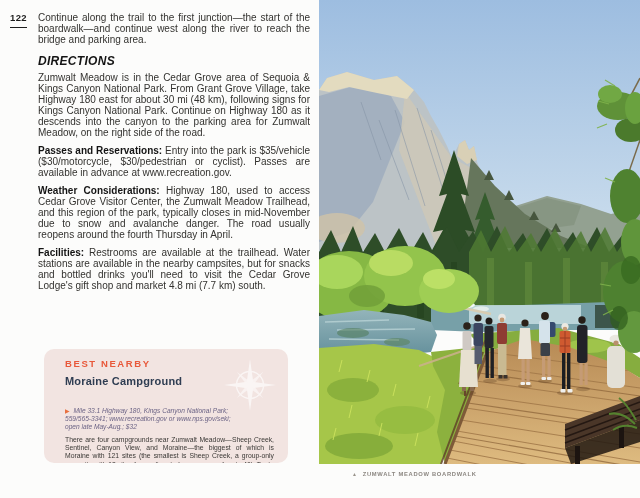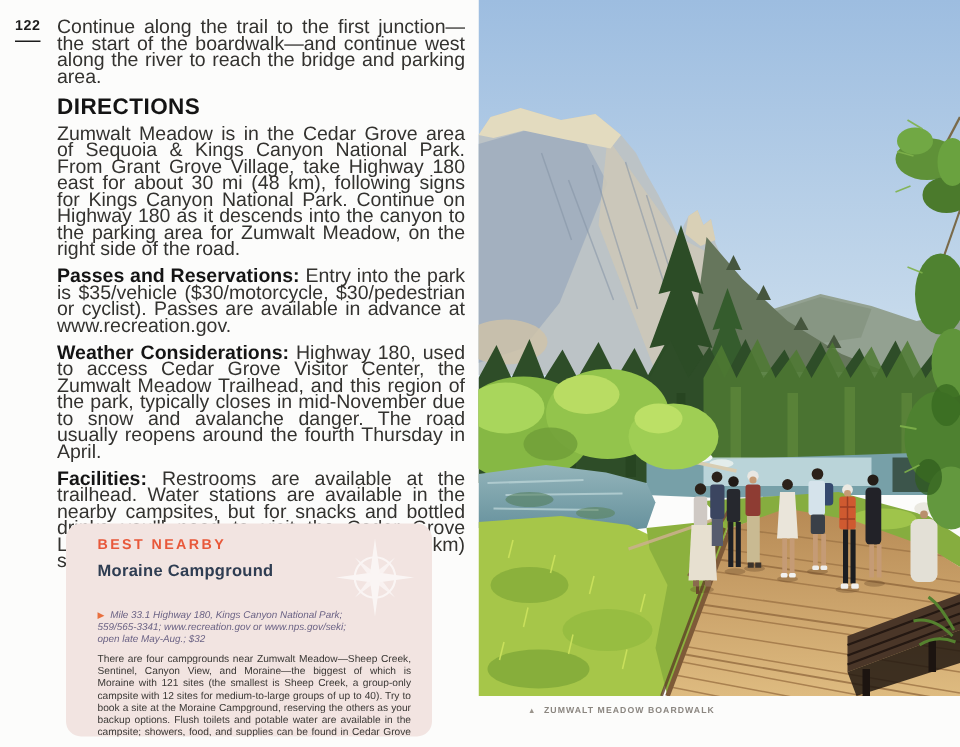--- a/index.html
+++ b/index.html
@@ -7,30 +7,30 @@
     position:relative;width:640px;height:498px;background:#fcfcfb;
     font-family:"Liberation Sans",sans-serif;color:#2e2d2b;overflow:hidden;
   }
   
   .pagenum{
     position:absolute;left:10px;top:12px;font-size:9.5px;font-weight:bold;
     color:#1c1c1c;border-bottom:1.3px solid #1c1c1c;padding-bottom:4px;letter-spacing:.4px;
   }
   .textcol{position:absolute;left:38px;top:12px;width:272px;}
   .textcol p{
-    margin:0 0 7px 0;font-size:13px;line-height:11px;text-align:justify;color:#33322f;
+    margin:0 0 7px 0;font-size:10px;line-height:11px;text-align:justify;color:#33322f;
   }
   .textcol h2{
-    margin:10px 0 5px 0;font-size:15px;line-height:12px;font-weight:bold;
-    color:#141414;letter-spacing:.3px;
+    margin:10px 0 5px 0;font-size:12px;line-height:12px;font-weight:bold;
+    color:#141414;letter-spacing:.3px;font-style:italic;
   }
   .lead{font-weight:bold;color:#141414;}
   
   .bestbox{
-    position:absolute;left:44px;top:349px;width:244px;height:142px;
+    position:absolute;left:44px;top:349px;width:244px;height:114px;
     background:#f2e4e1;border-radius:10px;padding:9px 14px 8px 21px;box-sizing:border-box;
     overflow:hidden;
   }
   .bestbox .kicker{
     font-size:9.5px;font-weight:bold;letter-spacing:1.6px;color:#e8583a;margin:0 0 6px 0;
   }
   .bestbox .title{
     font-size:11px;font-weight:bold;color:#2f3d52;margin:0 0 20px 0;letter-spacing:.2px;
   }
   .bestbox .details{

